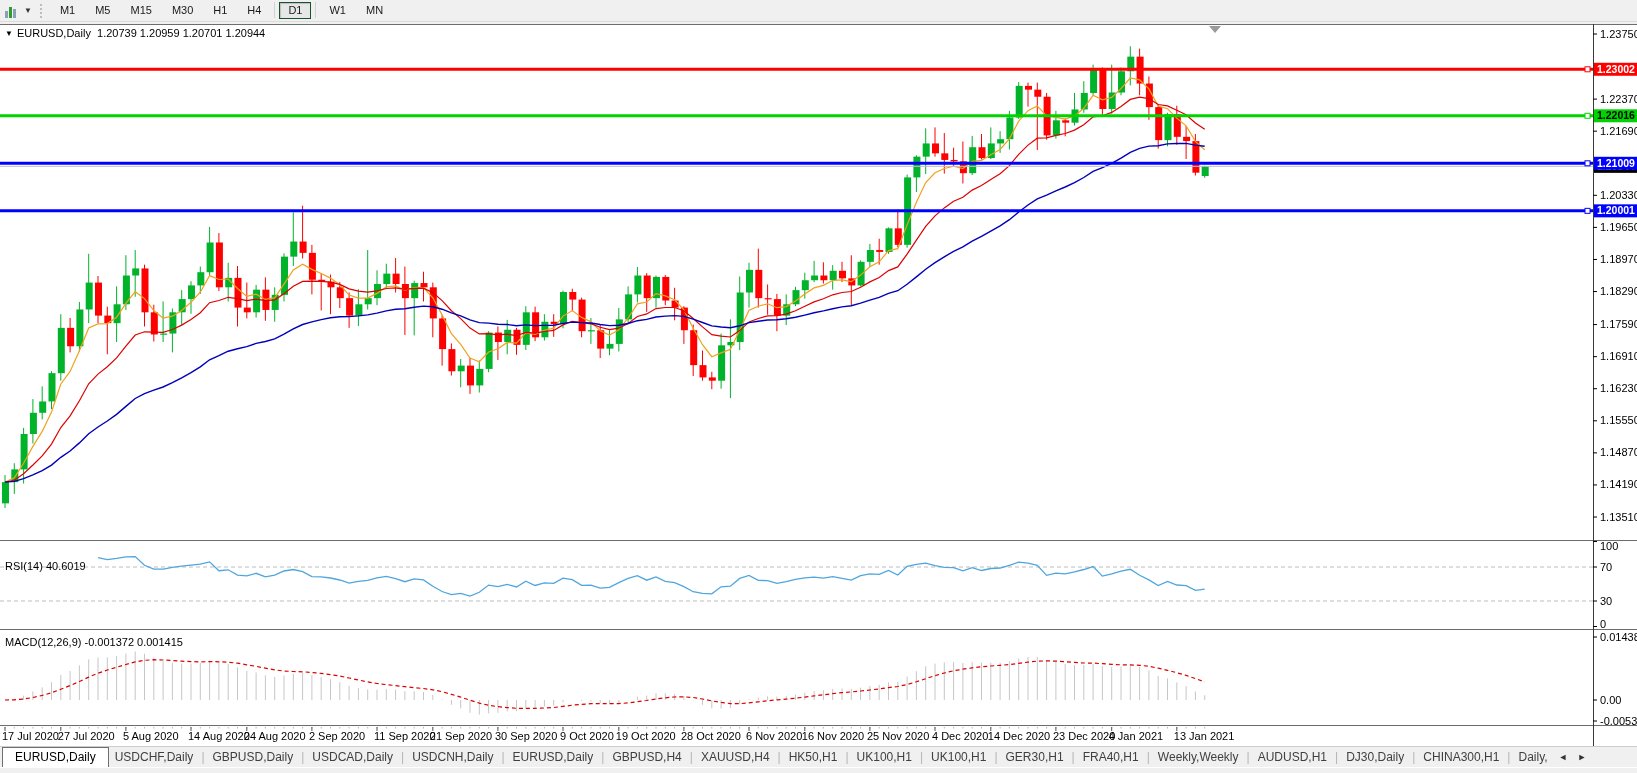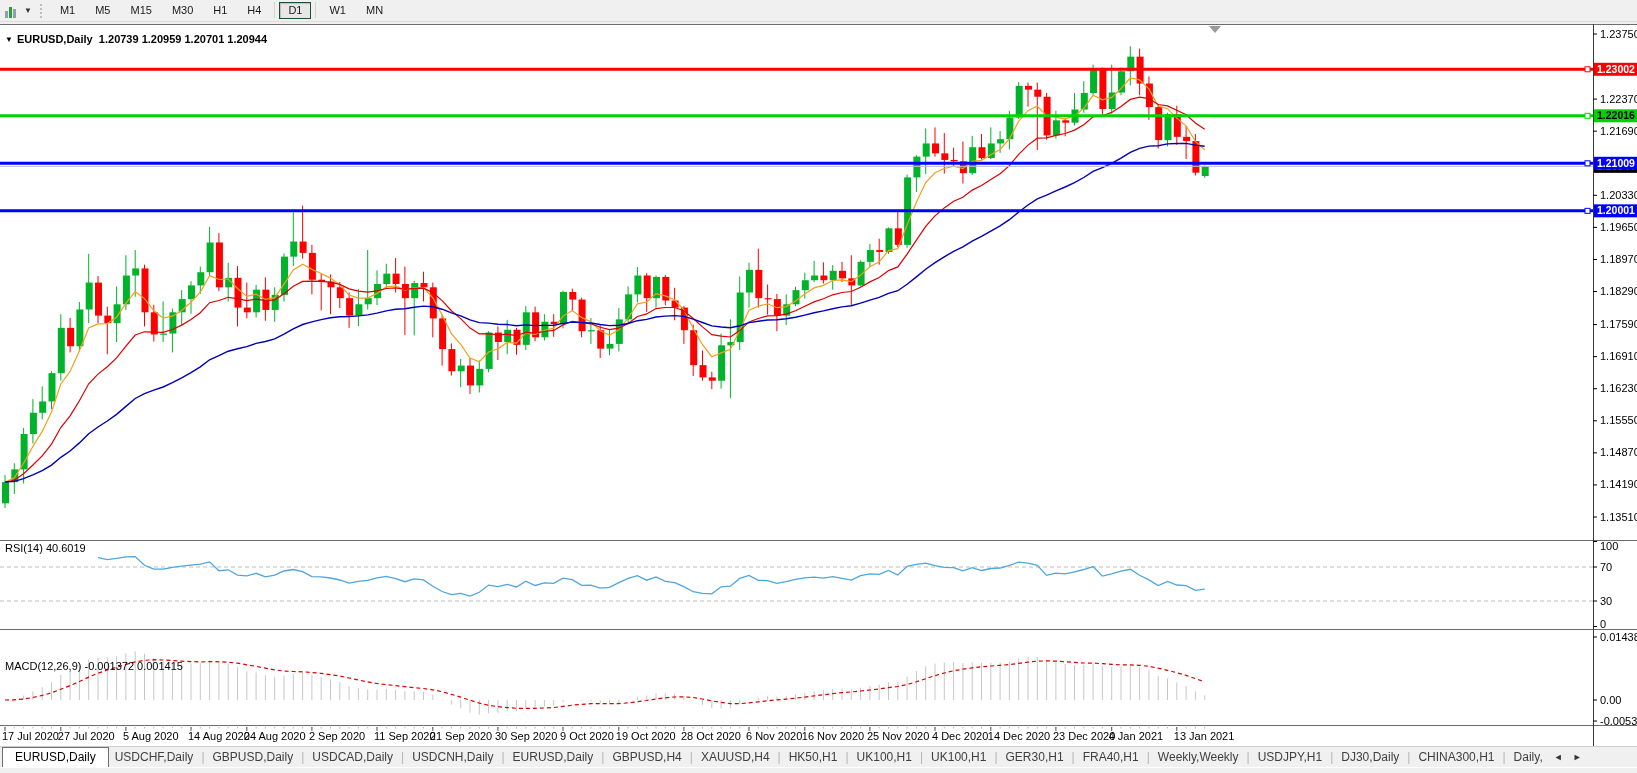--- a/index.html
+++ b/index.html
@@ -10,24 +10,24 @@
   .tool-icon{width:17px;height:15px;margin-left:4px;display:flex;align-items:flex-end;gap:1px;padding:1px}
   .tool-icon i{display:block;width:3px;background:#8aa0b4}
   .caret{font-size:8px;color:#333;margin:0 3px 0 1px}
   .grip{width:3px;height:14px;border-left:2px dotted #bdbdbd;margin:0 5px}
   .tf-btn{height:15px;line-height:15px;padding:0 8px;font-size:11px;color:#1a1a1a;
     border:1px solid transparent;margin:0 1px;cursor:default}
   .tf-btn.active{background:#e7e7e7;border:1px solid #14532d;box-shadow:inset 1px 1px 1px rgba(0,0,0,.18)}
   .tsep{width:1px;height:16px;background:#d2d2d2;margin:0 3px}
   
   .flabel{position:absolute;font-size:11px;color:#000;z-index:4;white-space:pre}
-  #chart-title{left:5px;top:33px;font-weight:bold}
+  #chart-title{left:5px;top:27px;font-weight:normal}
   #chart-title .tri{font-size:8px;vertical-align:1px;margin-right:4px}
-  #rsi-label{left:5px;top:542px}
-  #macd-label{left:5px;top:660px}
+  #rsi-label{left:5px;top:560px}
+  #macd-label{left:5px;top:636px}
   
   #chart-svg{position:absolute;left:0;top:0;z-index:1}
   
   .tabbar{position:absolute;left:0;top:746px;width:1637px;height:21px;background:#f0f0f0;
     border-top:1px solid #cdcdcd;display:flex;align-items:flex-end;font-size:12px;z-index:5}
   .tab-active{background:#ffffff;border:1px solid #6f6f6f;border-bottom:1px solid #ffffff;
     padding:2px 12px 3px 12px;margin-left:2px;color:#000;height:14px;line-height:14px}
   .tab-item{color:#404040;padding:3px 6px 4px 6px;height:14px;line-height:14px;white-space:nowrap}
   .tab-pipe{color:#b0b6bc;padding:3px 2px 4px 2px}
   .tab-scroll{color:#333;font-size:9px;padding:4px 5px;height:13px;line-height:13px}
@@ -734,21 +734,21 @@
     <div class="tab-item">UK100,H1</div>
     <div class="tab-pipe">|</div>
     <div class="tab-item">UK100,H1</div>
     <div class="tab-pipe">|</div>
     <div class="tab-item">GER30,H1</div>
     <div class="tab-pipe">|</div>
     <div class="tab-item">FRA40,H1</div>
     <div class="tab-pipe">|</div>
     <div class="tab-item">Weekly,Weekly</div>
     <div class="tab-pipe">|</div>
-    <div class="tab-item">USDJPY,H1</div>
+    <div class="tab-item">AUDUSD,H1</div>
     <div class="tab-pipe">|</div>
     <div class="tab-item">DJ30,Daily</div>
     <div class="tab-pipe">|</div>
     <div class="tab-item">CHINA300,H1</div>
     <div class="tab-pipe">|</div>
     <div class="tab-item">Daily,</div>
     <div class="tab-scroll">◄</div>
     <div class="tab-scroll">►</div>
   </div>
 <div class="statusbar"></div>

